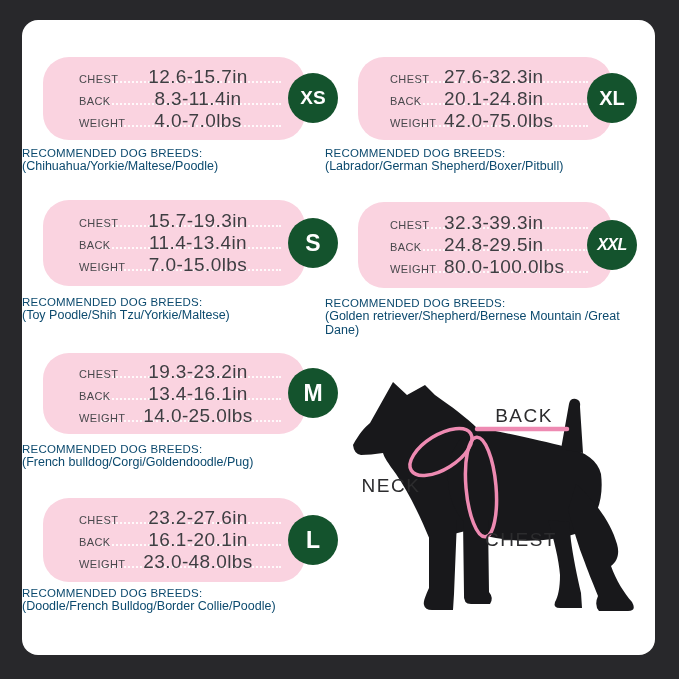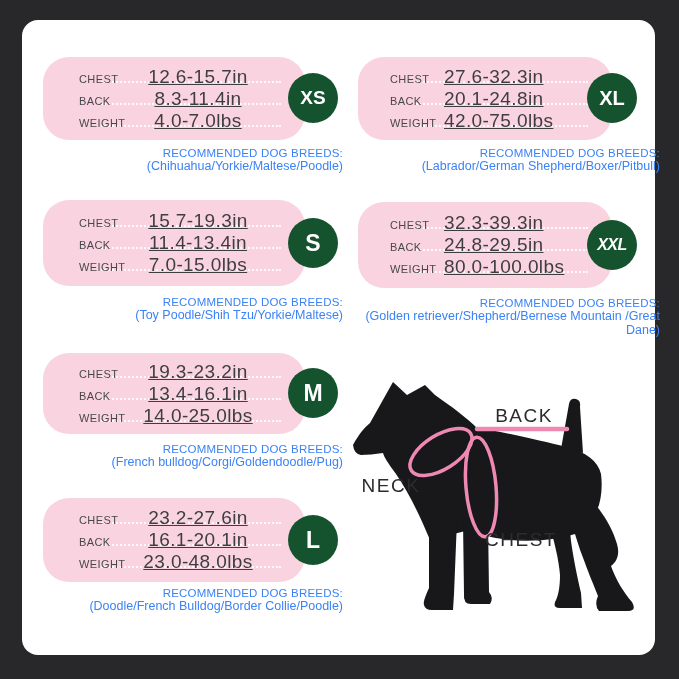--- a/index.html
+++ b/index.html
@@ -24,35 +24,35 @@
     font-size:11px;letter-spacing:.4px;color:#48484c;z-index:1;
   }
   .card-r .lbl{margin-left:32px;width:54px;}
   .leader{
     position:absolute;left:58px;right:24px;bottom:5px;
     border-bottom:2px dotted rgba(255,255,255,.85);z-index:0;
   }
   .val{
     flex:1;text-align:center;margin-right:44px;
     font-size:19px;letter-spacing:.4px;color:#3e3e42;
-    white-space:nowrap;z-index:1;text-decoration:underline;
+    white-space:nowrap;z-index:1;
   }
   .card-r .val{margin-right:70px;}
   .badge{
     position:absolute;width:50px;height:50px;border-radius:50%;
     background:#14532d;color:#ffffff;
     display:flex;align-items:center;justify-content:center;
     font-weight:bold;z-index:2;
   }
   .b-xs{font-size:19px;}
   .b-s,.b-m,.b-l{font-size:23px;}
   .b-xl{font-size:20px;}
   .b-xxl{font-size:16px;letter-spacing:-0.5px;font-style:italic;}
   
-  .breeds{position:absolute;text-align:right;color:#3b82f6;margin-left:11px;}
+  .breeds{position:absolute;text-align:left;color:#0c4a6e;}
   .breeds .hd{font-size:11.5px;letter-spacing:.2px;line-height:14px;}
   .breeds .ls{font-size:12.5px;line-height:13.5px;}
   
   .dog-wrap{position:absolute;left:328px;top:352px;width:284px;height:276px;}
 </style>
 </head>
 <body>
 
 <div class="panel">
 

